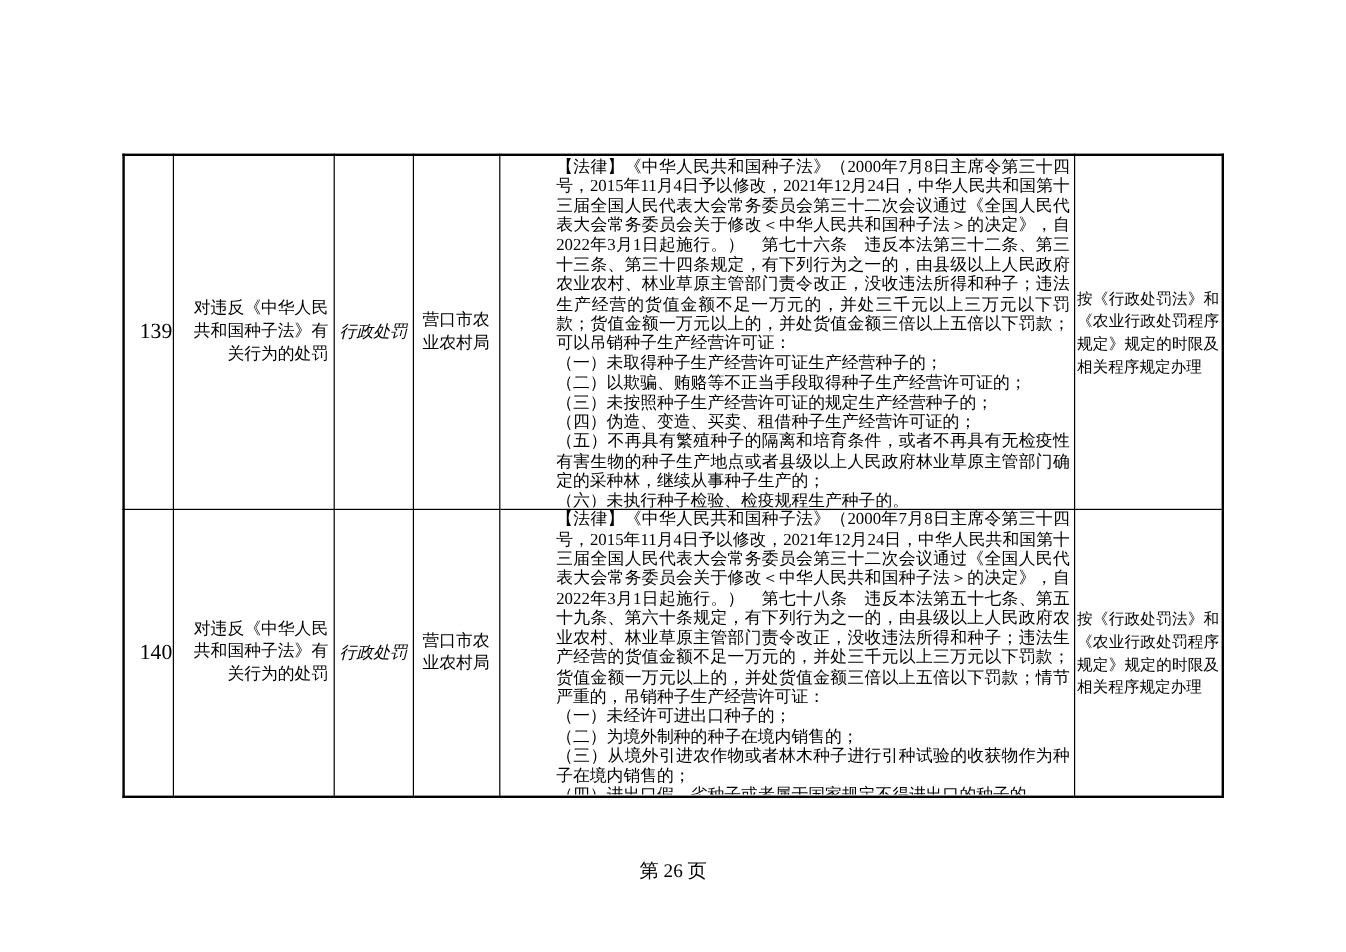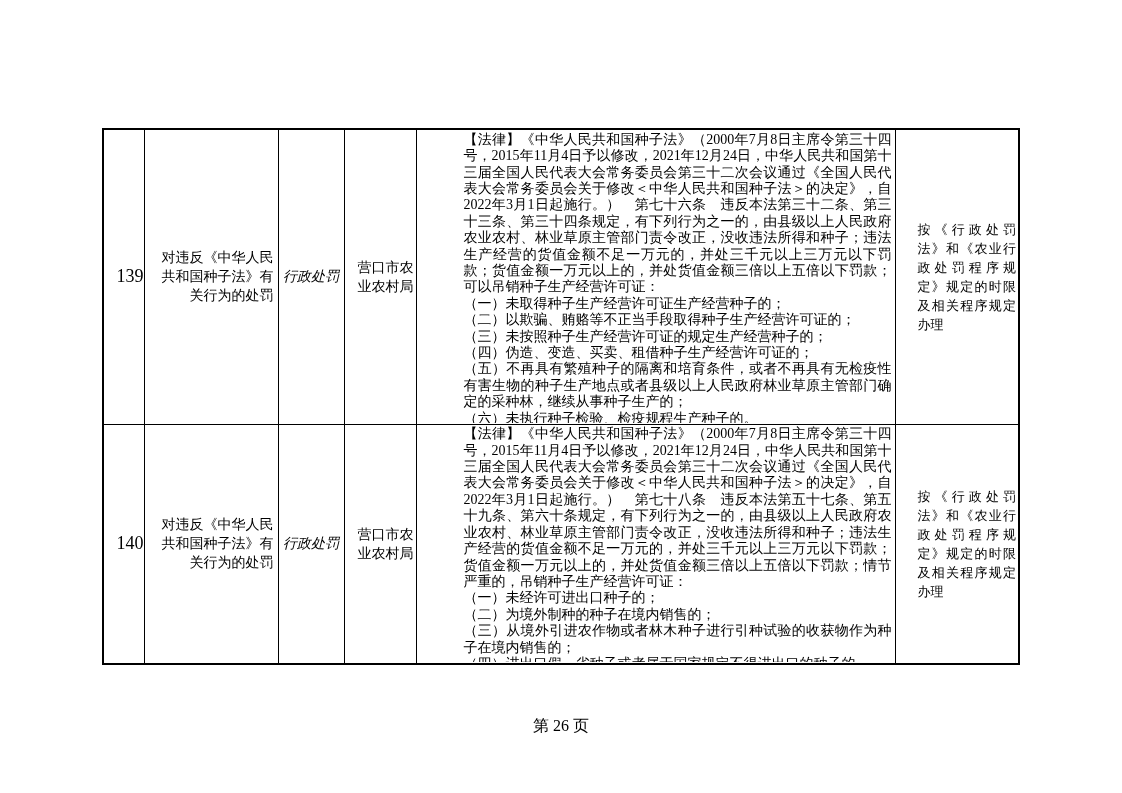--- a/index.html
+++ b/index.html
@@ -27,41 +27,40 @@
     overflow: hidden;
   }
   tr.row-a { height: 295px; }
   tr.row-b { height: 240px; }
 
   .seq-cell   { text-align: right; font-size: 18px; }
   .item-cell  { }
   .item-text  { font-size: 14px; line-height: 19px; padding: 2px 4px; text-align: right; }
   .type-cell  { text-align: center; font-size: 14px; font-style: italic; }
   .auth-cell  { }
-  .auth-text  { font-size: 14px; line-height: 19px; padding: 2px 2px; text-align: right; }
+  .auth-text  { font-size: 14px; line-height: 19px; padding: 2px 2px; text-align: center; }
 
   td.legal-cell { vertical-align: top; }
   .legal-text {
     font-size: 14px;
     line-height: 16.4px;
     padding: 1px 3px 0 3px;
     white-space: pre-wrap;
     text-align: justify;
     overflow: hidden;
     margin-left: 44px;
   }
   .legal-h-a { height: 292px; }
   .legal-h-b { height: 237px; }
 
   .remarks-text {
     font-size: 13px;
     line-height: 19px;
     padding: 0 2px;
     text-align: justify;
-    margin-left: 20px;
   }
 
   .footer {
     position: absolute;
     top: 716px;
     left: 0;
     width: 100%;
     text-align: center;
     font-size: 16px;
   }

